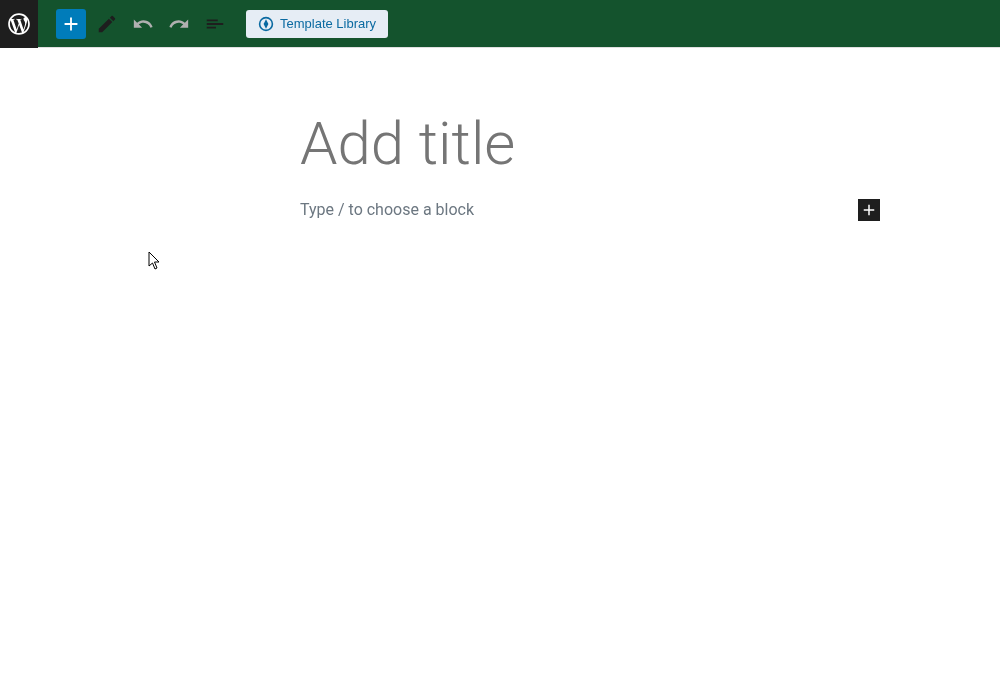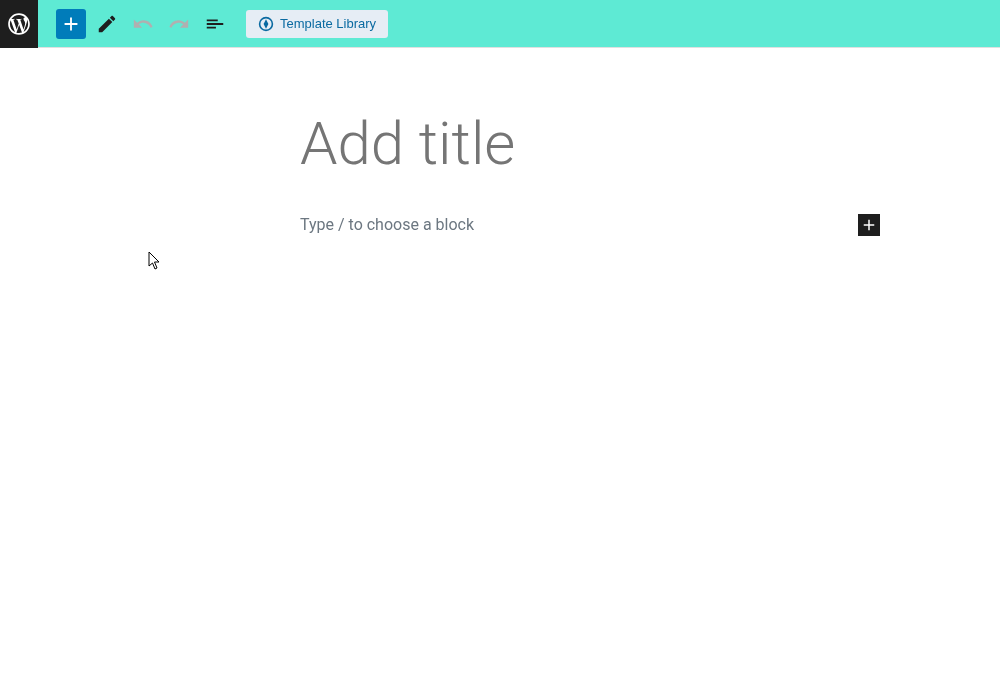--- a/index.html
+++ b/index.html
@@ -13,21 +13,21 @@
       width: 1000px;
       height: 685px;
       overflow: hidden;
       position: relative;
     }
     .toolbar {
       display: flex;
       align-items: center;
       height: 48px;
       border-bottom: 1px solid #e0e0e0;
-      background: #5eead4;
+      background: #14532d;
       padding: 0;
     }
     .wp-logo {
       width: 38px;
       height: 48px;
       background: #1e1e1e;
       display: flex;
       align-items: center;
       justify-content: center;
       color: #fff;
@@ -117,21 +117,21 @@
       line-height: 1.2;
       border: none;
       outline: none;
       width: 100%;
       background: transparent;
       font-family: inherit;
     }
     .block-row {
       display: flex;
       align-items: center;
-      margin-top: 35px;
+      margin-top: 20px;
       position: relative;
     }
     .block-placeholder {
       font-size: 16px;
       color: #6c7781;
       flex: 1;
     }
     .add-block-btn {
       width: 22px;
       height: 22px;

